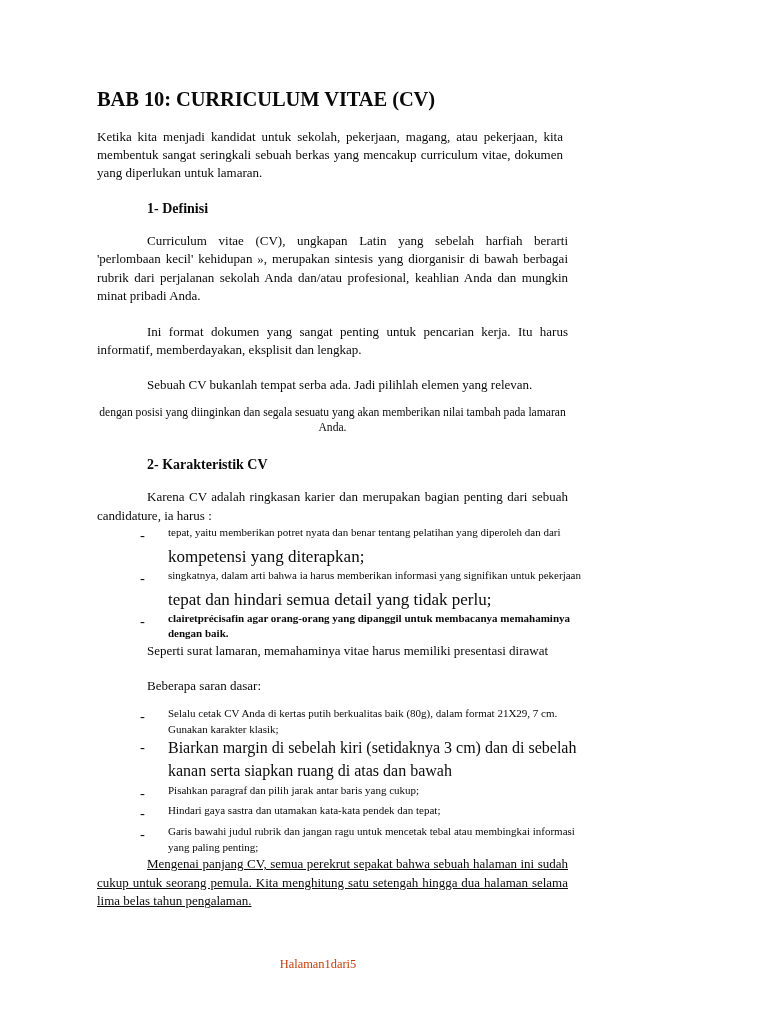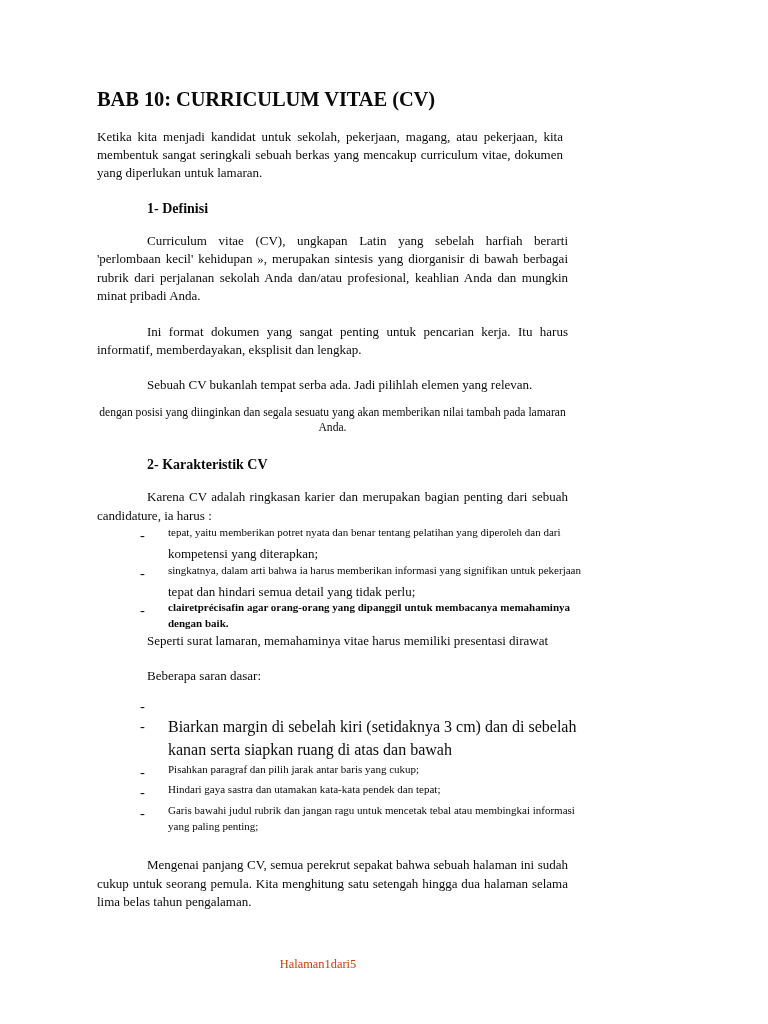--- a/index.html
+++ b/index.html
@@ -77,29 +77,29 @@
   }
   .bullet-text {
     flex: 1 1 auto;
     font-size: 11px;
     line-height: 1.42;
     text-align: left;
   }
   .bullet-text.bold { font-weight: bold; }
   .bullet-sub {
     margin-left: 71px;
-    font-size: 13px;
+    font-size: 17px;
     line-height: 1.3;
     text-align: left;
   }
   .wide { margin-right: -42px; }
   .wide2 { margin-right: -28px; }
   .sub-indent { padding-left: 50px; }
   .closing {
-    margin-top: 22px;
+    text-decoration: underline;
   }
   .footer {
     position: absolute;
     left: 0;
     right: 0;
     top: 957px;
     text-align: center;
     font-size: 12.4px;
     color: #c2410c;
   }
@@ -152,20 +152,21 @@
 
 
   <p class="indent para-gap">Seperti surat lamaran, memahaminya vitae harus memiliki presentasi dirawat</p>
 
   <p class="sub-indent para-gap-sm">Beberapa saran dasar:</p>
 
   <ul class="bullet-list">
     <li>
       <div class="bullet-row">
         <span class="dash">-</span>
+        <span class="bullet-text">Selalu cetak CV Anda di kertas putih berkualitas baik (80g), dalam format 21X29, 7 cm. Gunakan karakter klasik;</span>
       </div>
     </li>
     <li>
       <div class="bullet-row">
         <span class="dash">-</span>
         <span class="bullet-text wide2" style="font-size:16px;">Biarkan margin di sebelah kiri (setidaknya 3 cm) dan di sebelah kanan serta siapkan ruang di atas dan bawah</span>
       </div>
     </li>
     <li>
       <div class="bullet-row">

